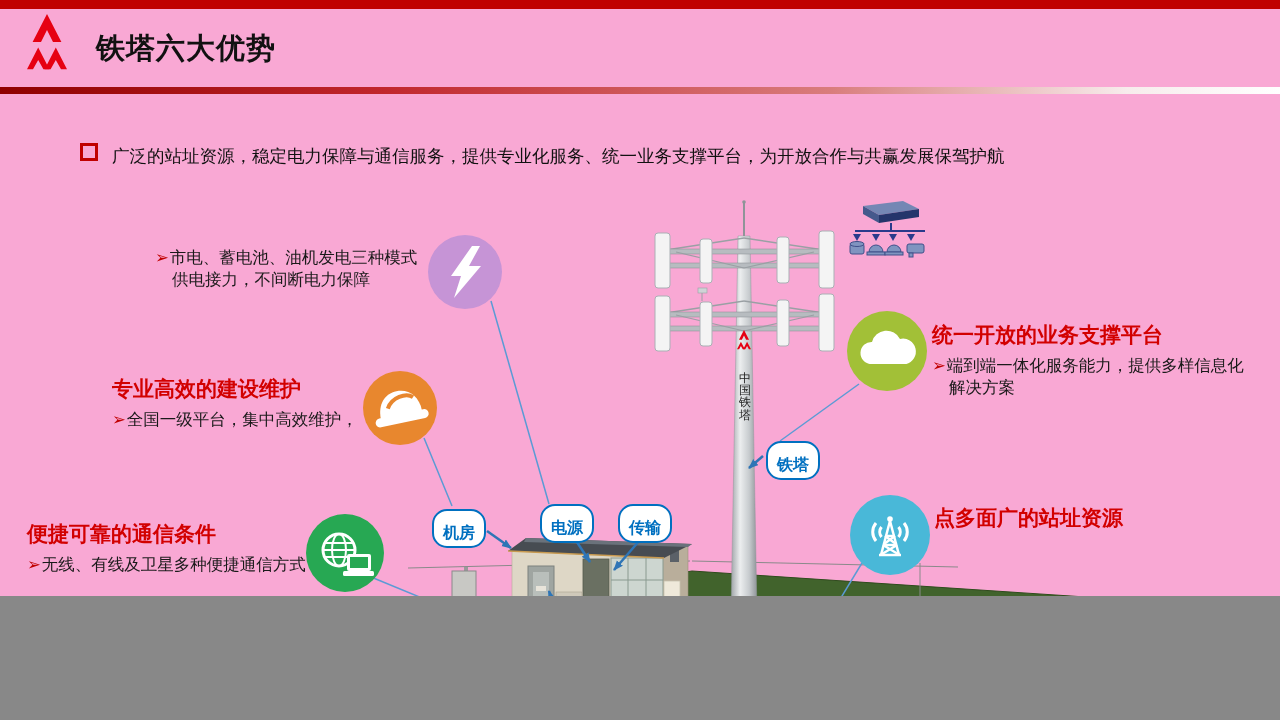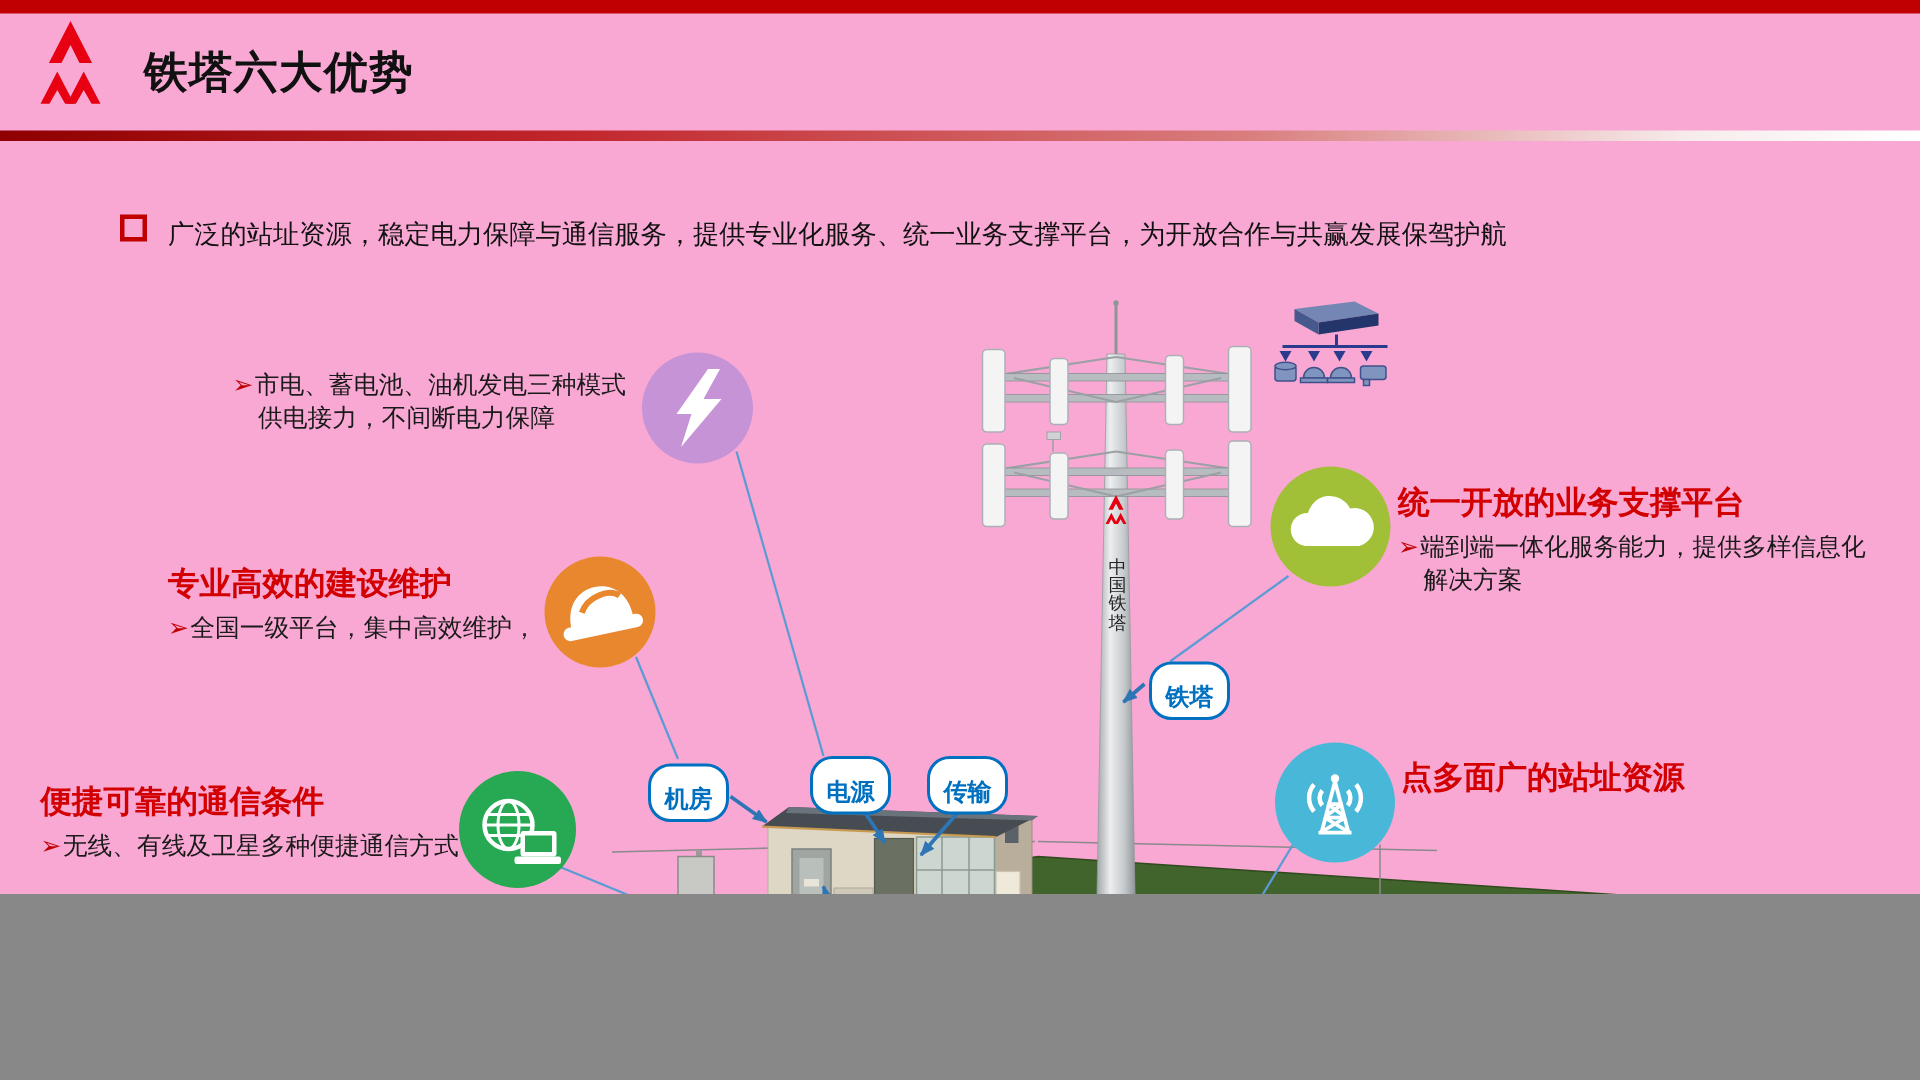--- a/index.html
+++ b/index.html
@@ -167,21 +167,21 @@
       <div><span class="marker">➢</span><span>市电、蓄电池、油机发电三种模式</span></div>
       <div class="line2">供电接力，不间断电力保障</div>
     </div>
   </div>
   <div class="icon-circle" style="left: 428px; top: 235px; width: 74px; height: 74px; background: rgb(198, 148, 214);">
     <svg viewBox="0 0 74 74">
         <polygon points="44,11 23,41 33,41 26,63 53,31 41,31 52,11" fill="#fff"></polygon>
       </svg>
   </div>
 
-  <div class="adv" style="left:112px;top:375px;">
+  <div class="adv" style="left:112px;top:375px;font-family:Liberation Serif, serif;">
     <div class="adv-title">专业高效的建设维护</div>
     <div class="adv-body">
       <div><span class="marker">➢</span><span>全国一级平台，集中高效维护，</span></div>
     </div>
   </div>
   <div class="icon-circle" style="left: 363px; top: 371px; width: 74px; height: 74px; background: rgb(232, 135, 46);">
     <svg viewBox="0 0 74 74">
       <g transform="rotate(-12 37 37)">
         <path d="M16,44 C16,29 25,20 37,20 C49,20 58,29 58,44 Z" fill="#fff"></path>
         <rect x="10" y="43" width="54" height="9" rx="4.5" fill="#fff"></rect>

